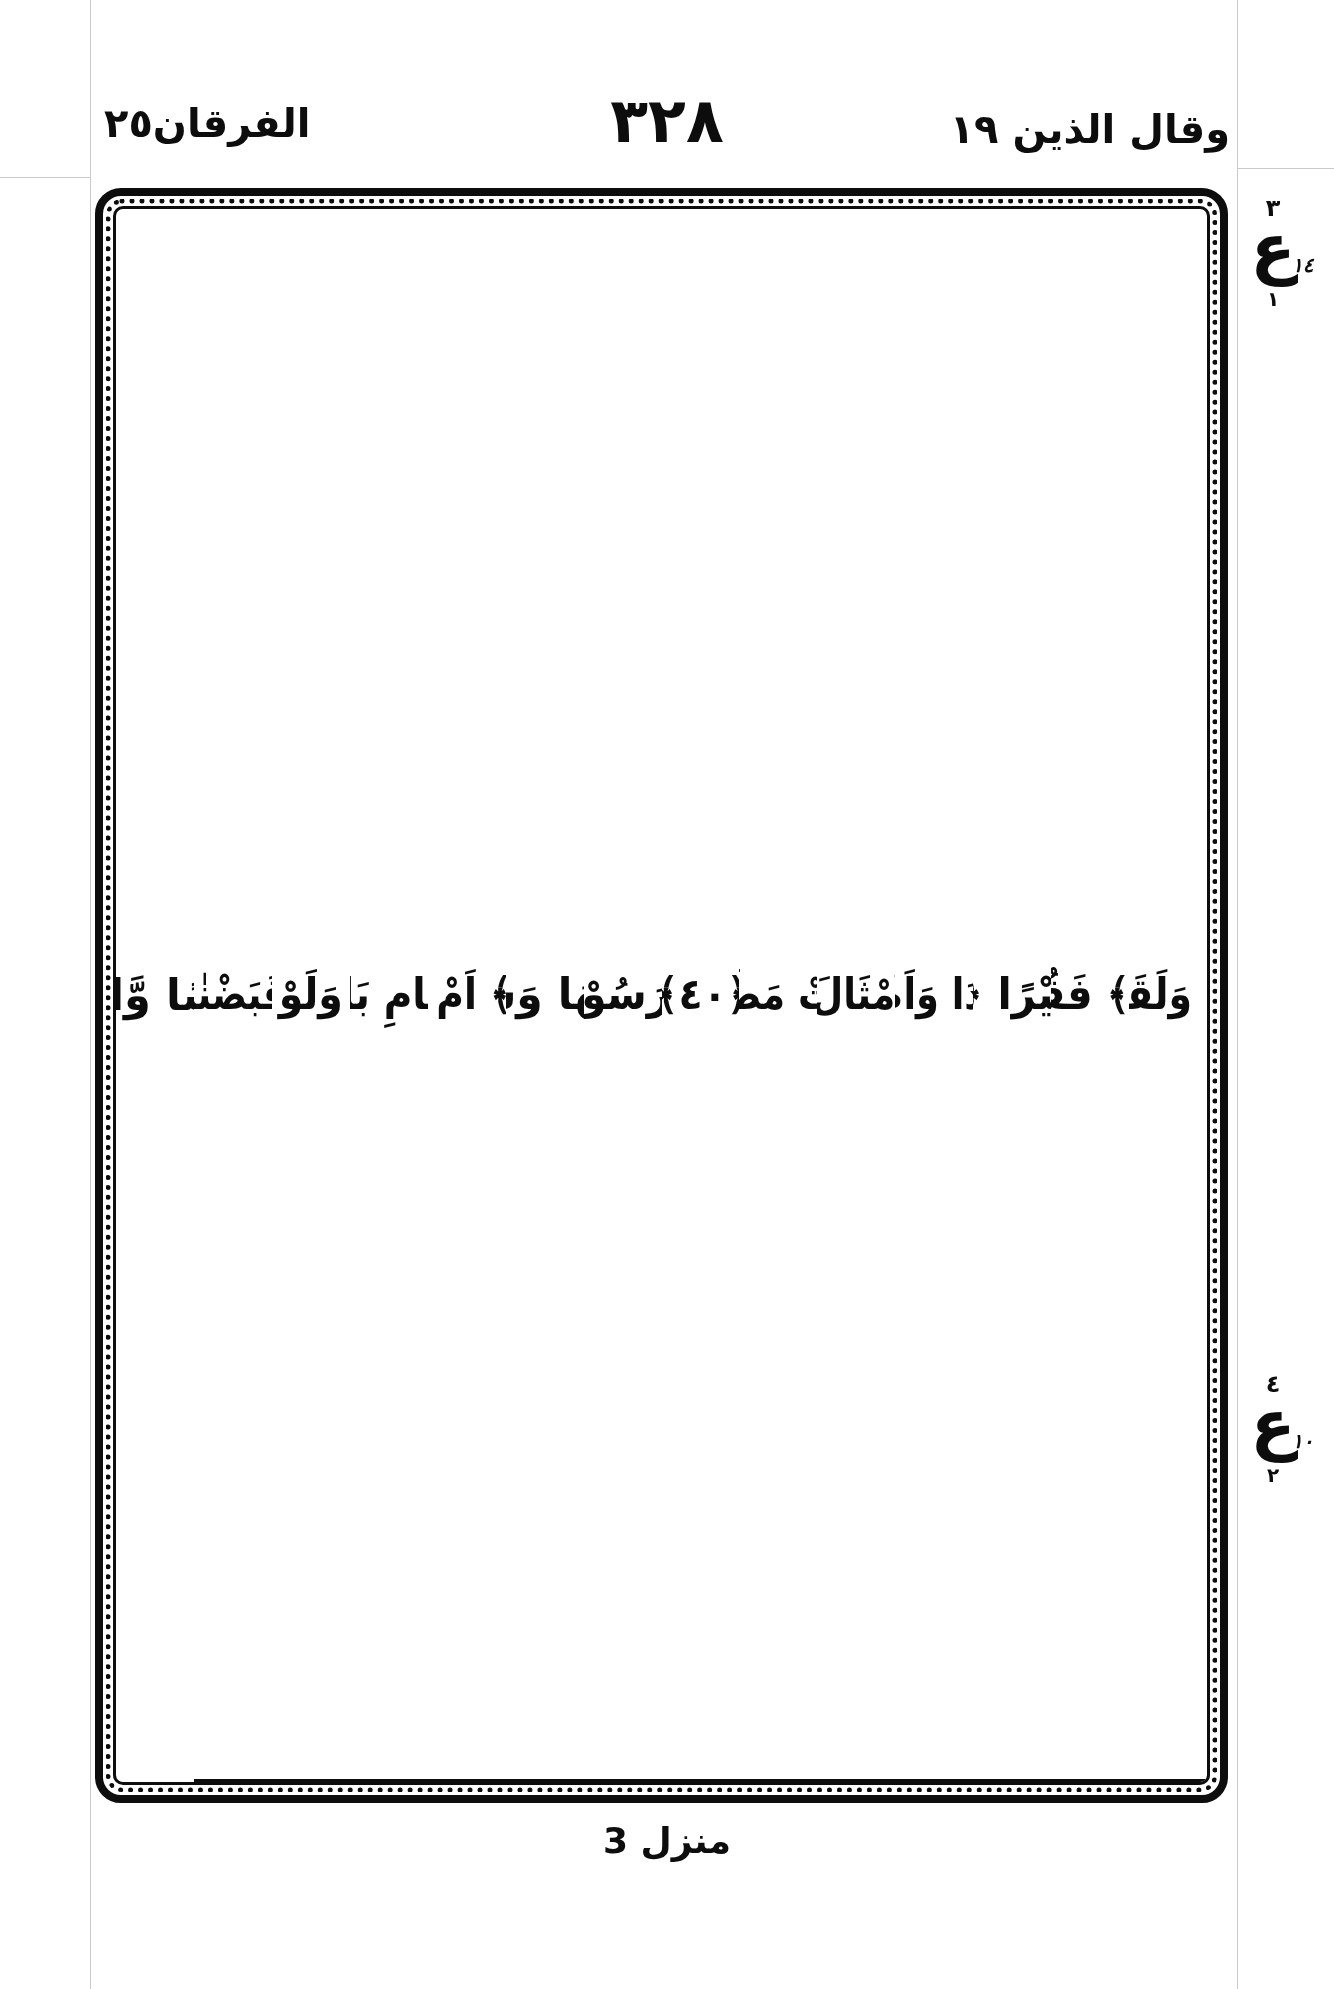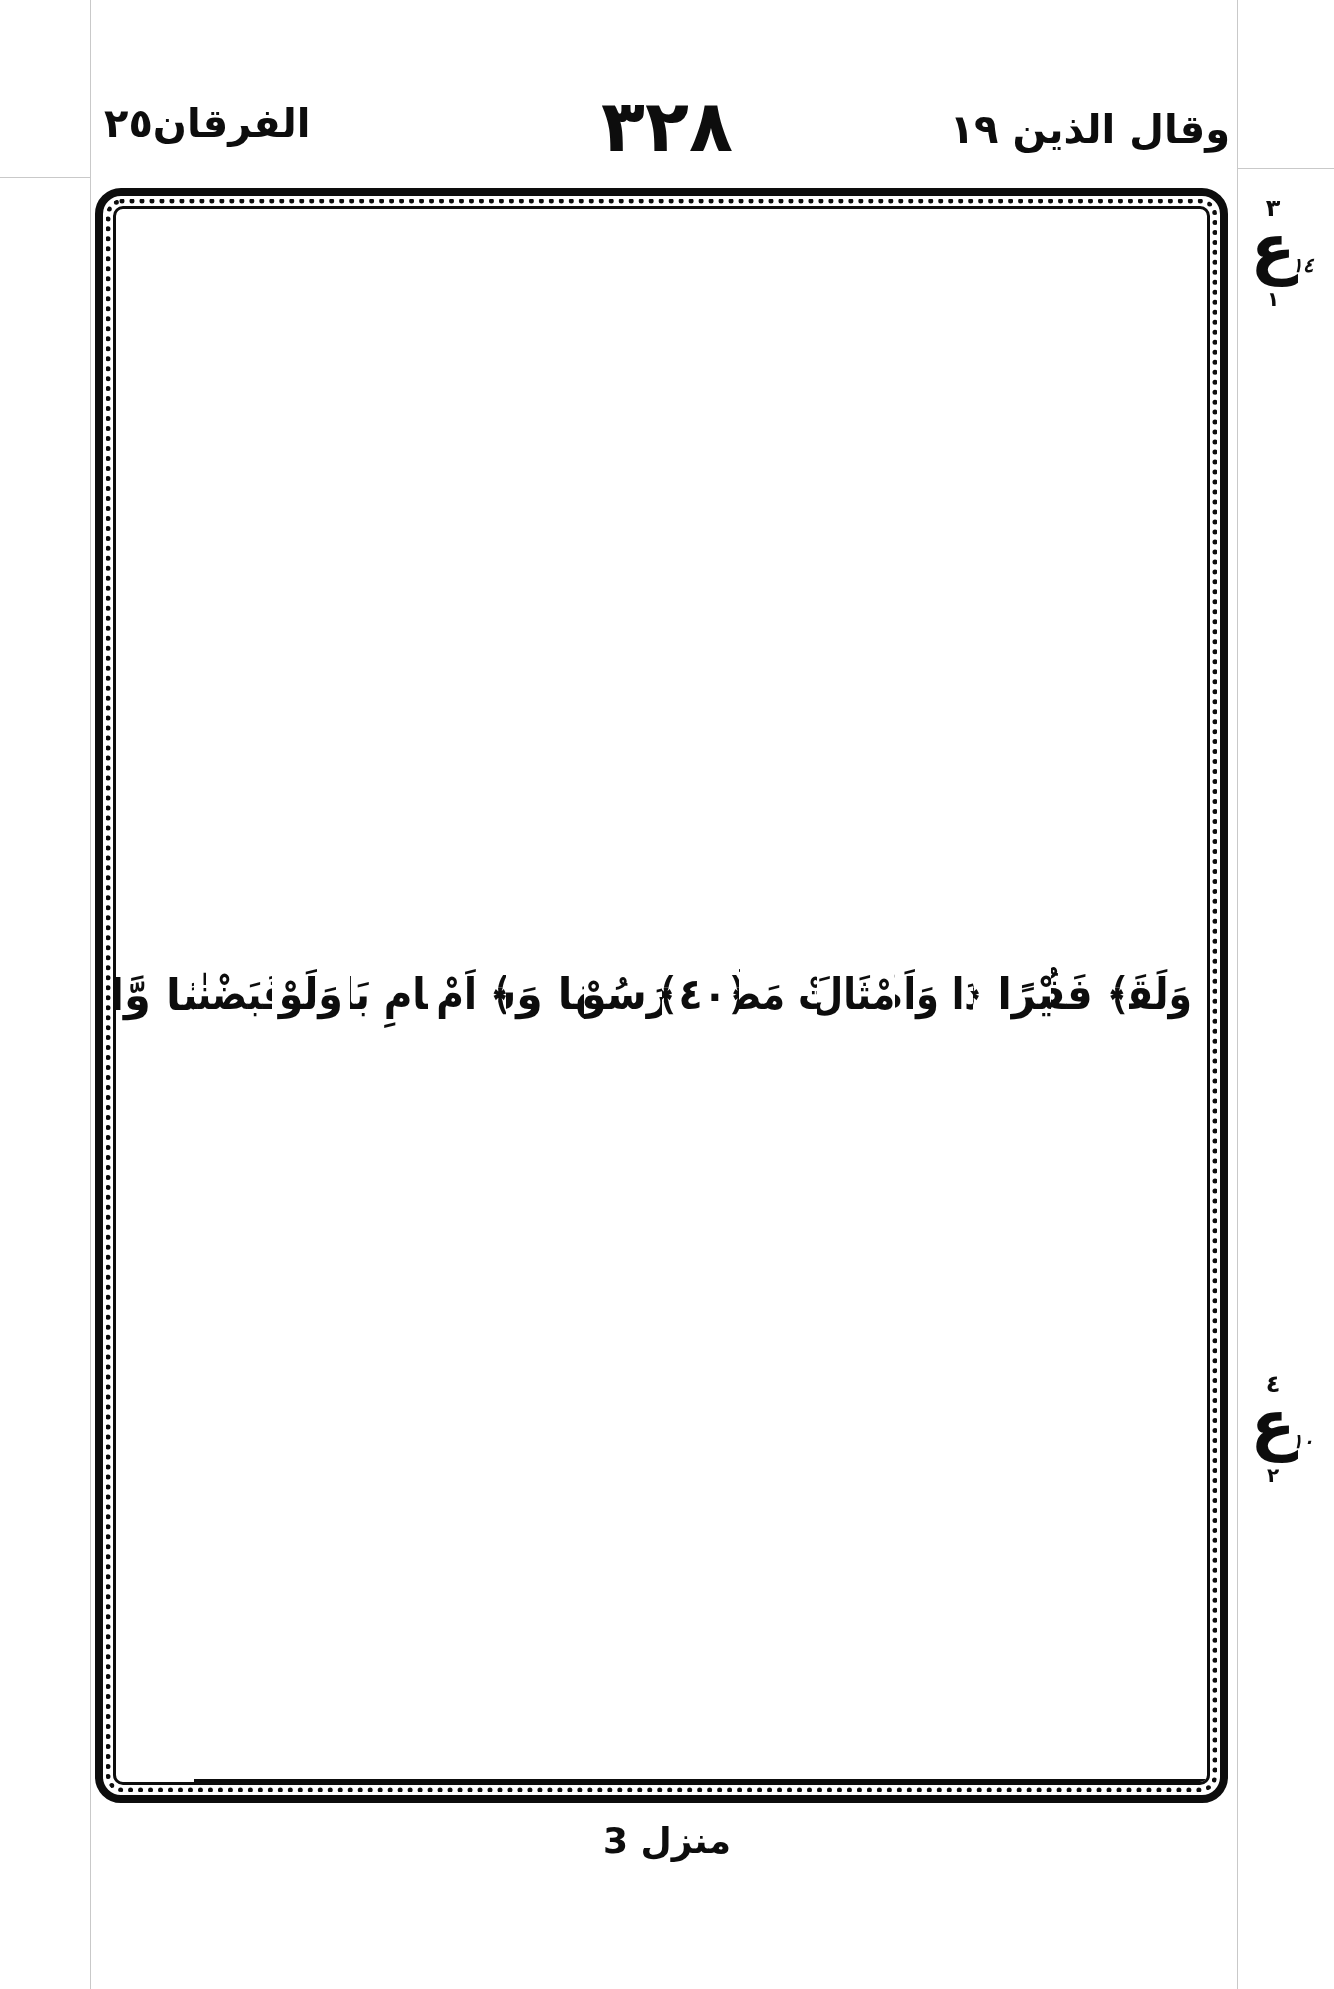--- a/index.html
+++ b/index.html
@@ -9,21 +9,21 @@
   }
   
   .edge-line{position:absolute;background:#c9c9c9;}
   .edge-v-left{left:90px;top:0;width:1px;height:1989px;}
   .edge-v-right{left:1237px;top:0;width:1px;height:1989px;}
   .edge-h-topleft{left:0;top:177px;width:91px;height:1px;}
   .edge-h-topright{left:1237px;top:168px;width:97px;height:1px;}
 
   
   .surah-label{position:absolute;top:100px;left:104px;font-size:40px;font-weight:700;direction:rtl;white-space:nowrap;}
-  .page-number{position:absolute;top:84px;left:0;width:100%;text-align:center;font-size:72px;font-weight:700;letter-spacing:14px;}
+  .page-number{position:absolute;top:84px;left:0;width:100%;text-align:center;font-size:62px;font-weight:700;letter-spacing:14px;}
   .juz-label{position:absolute;top:106px;right:104px;font-size:40px;font-weight:700;direction:rtl;white-space:nowrap;margin-left:19px;}
 
   
   .frame{
     position:absolute;left:95px;top:188px;width:1133px;height:1615px;
     box-sizing:border-box;border:8px solid #0d0d0d;border-radius:26px;
     padding:3px;background:#fff;
   }
   .frame-deco{
     width:100%;height:100%;box-sizing:border-box;

